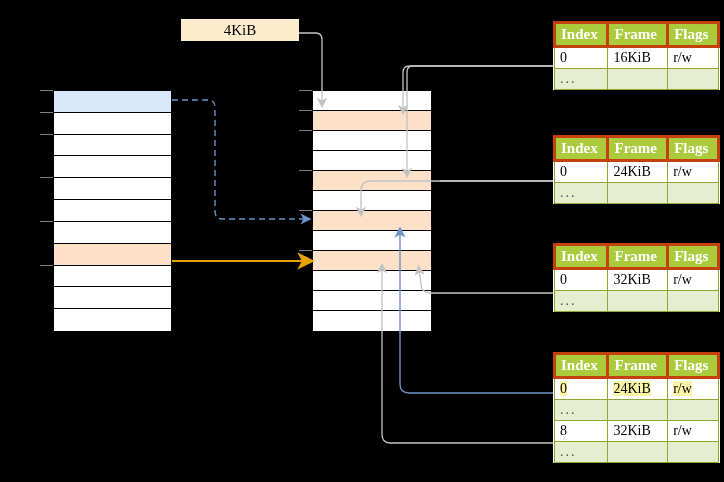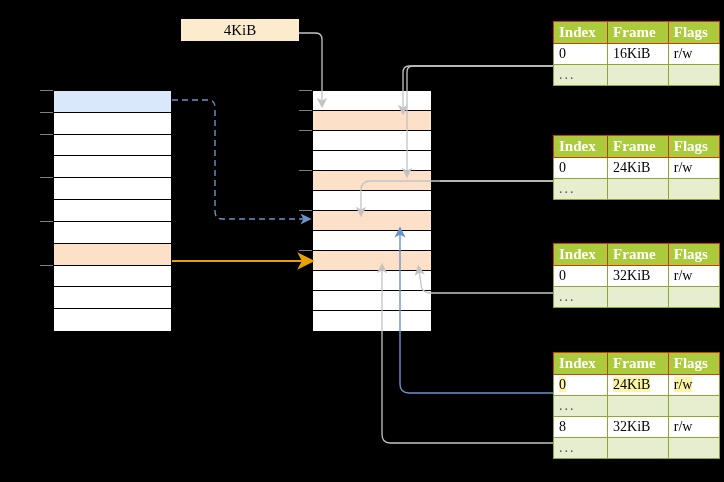--- a/index.html
+++ b/index.html
@@ -18,21 +18,21 @@
     position:absolute;background:#FDEBCD;color:#000;
     display:flex;align-items:center;justify-content:center;
     font-size:15px;box-sizing:border-box;
   }
   table.pt{
     position:absolute;border-collapse:collapse;background:#fff;
     font-size:14px;border:1px solid #8CA832;
   }
   table.pt th{
     background:#ABCB3C;color:#ffffff;font-weight:bold;text-align:left;
-    padding:2px 5px;border:1px solid #c2410c;font-size:15px;
+    padding:2px 5px;border:3px solid #c2410c;font-size:15px;
   }
   table.pt td{
     padding:2px 5px;border:1px solid #8CA832;background:#ffffff;color:#000;
     height:19px;box-sizing:border-box;white-space:nowrap;
   }
   table.pt tr.dots td{background:#E7EECF;color:#555;letter-spacing:2px;}
   table.pt td.hl{background:#ffffff;}
   table.pt td.hl span{background:#FBF5A5;}
   svg.overlay{position:absolute;left:0;top:0;width:724px;height:482px;pointer-events:none;}
 </style>

